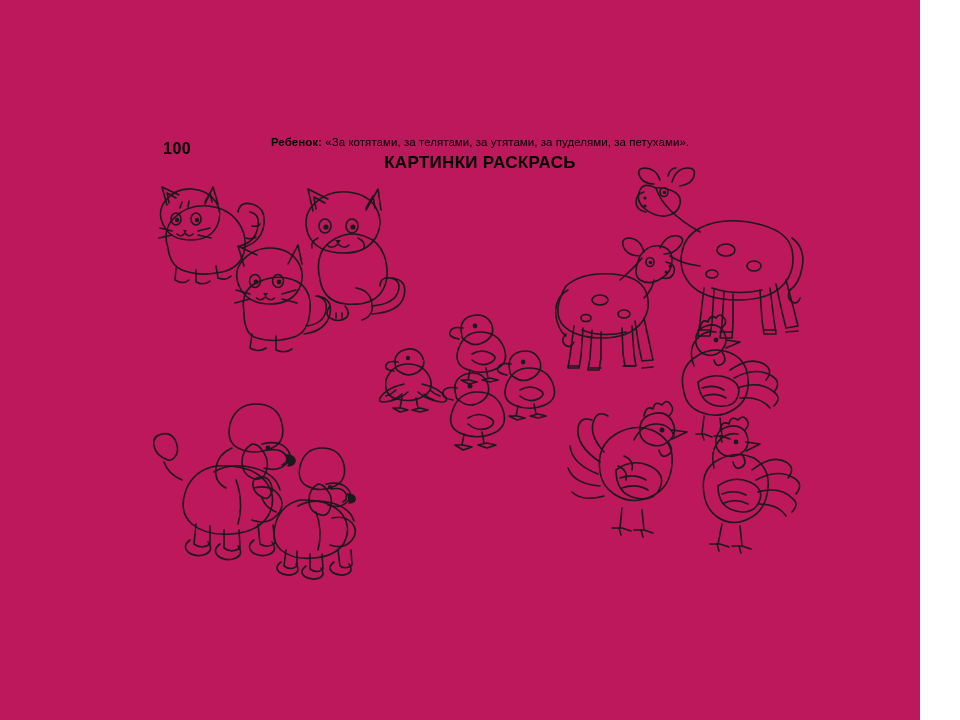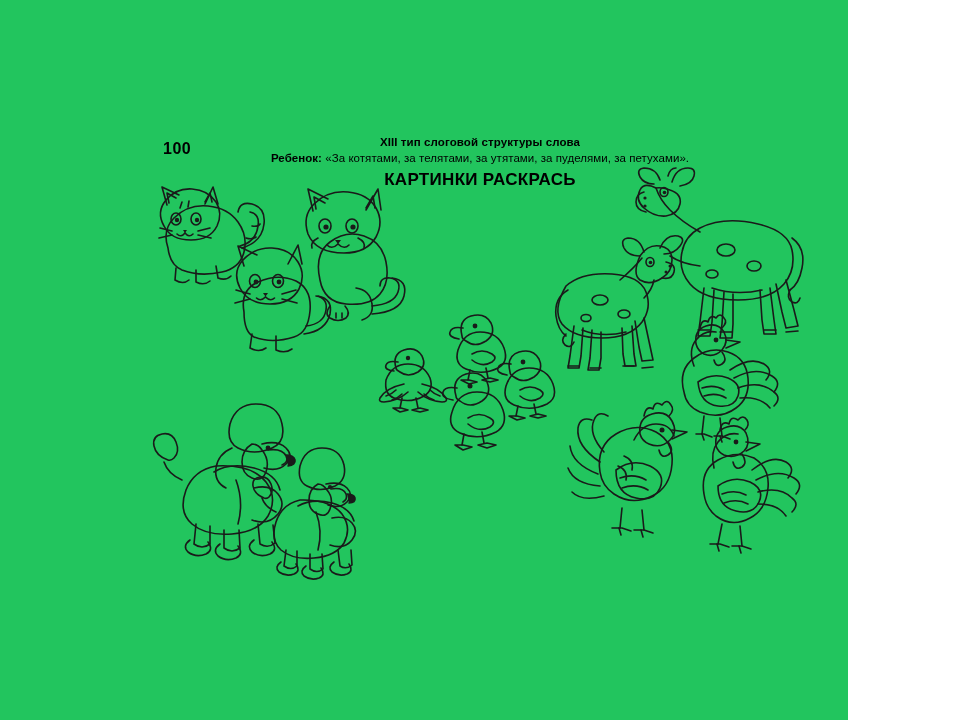--- a/index.html
+++ b/index.html
@@ -11,23 +11,23 @@
     width: 960px;
     height: 720px;
     font-family: "Liberation Sans", sans-serif;
     color: #000000;
     position: relative;
     overflow: hidden;
   }
   .page {
     position: absolute;
     left: 0; top: 0;
-    width: 848px;
+    width: 920px;
     height: 720px;
-    background: #22c55e;
+    background: #be185d;
   }
   .page-number {
     position: absolute;
     left: 163px;
     top: 140px;
     font-size: 16px;
     font-weight: bold;
     letter-spacing: 0.5px;
   }
   .header-block {
@@ -69,21 +69,20 @@
   .art svg { display: block; }
 </style>
 </head>
 <body>
 
 <div class="page">
 
   <div class="page-number">100</div>
 
   <div class="header-block">
-    <div class="head-line-1">XIII тип слоговой структуры слова</div>
     <div class="head-line-3">
       <b>Ребенок:</b>
       <span>«За котятами, за телятами, за утятами, за пуделями, за петухами».</span>
     </div>
     <div class="head-line-4">КАРТИНКИ РАСКРАСЬ</div>
   </div>
 
   <div class="art">
     <svg width="960" height="720" viewBox="0 0 960 720" fill="none" stroke="#1a1a1a" stroke-width="1.6" stroke-linecap="round" stroke-linejoin="round">
 

